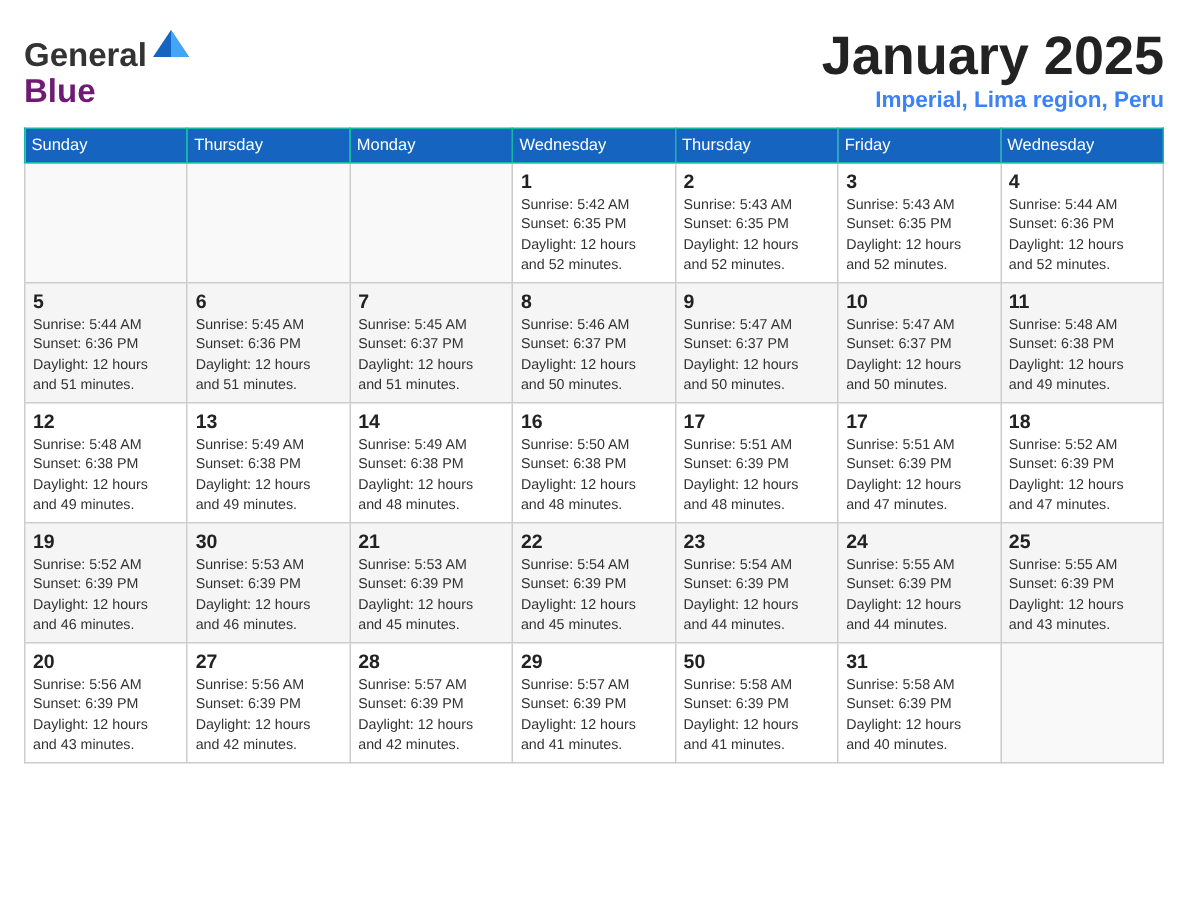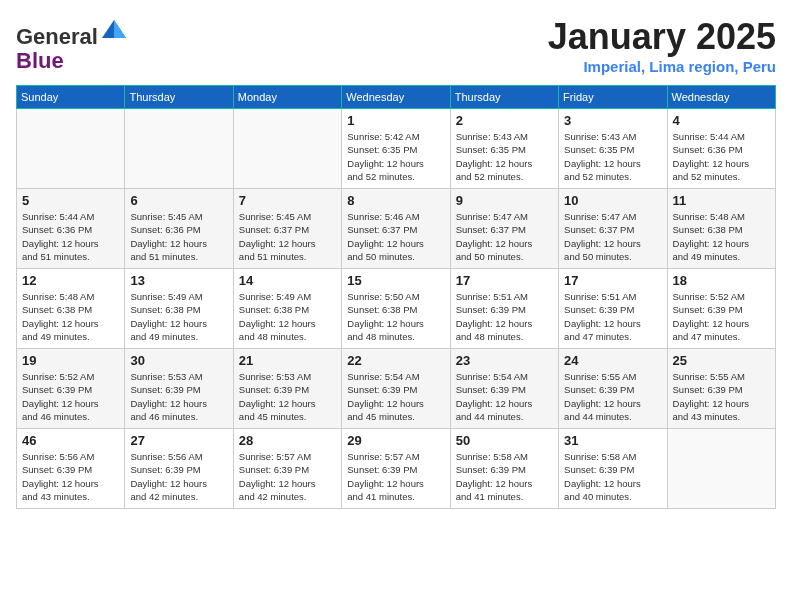--- a/index.html
+++ b/index.html
@@ -178,21 +178,21 @@
         </td>
         <td>
           <span class="day-num">13</span>
           <div class="day-info">Sunrise: 5:49 AM<br>Sunset: 6:38 PM<br>Daylight: 12 hours<br>and 49 minutes.</div>
         </td>
         <td>
           <span class="day-num">14</span>
           <div class="day-info">Sunrise: 5:49 AM<br>Sunset: 6:38 PM<br>Daylight: 12 hours<br>and 48 minutes.</div>
         </td>
         <td>
-          <span class="day-num">15</span>
+          <span class="day-num">16</span>
           <div class="day-info">Sunrise: 5:50 AM<br>Sunset: 6:38 PM<br>Daylight: 12 hours<br>and 48 minutes.</div>
         </td>
         <td>
           <span class="day-num">17</span>
           <div class="day-info">Sunrise: 5:51 AM<br>Sunset: 6:39 PM<br>Daylight: 12 hours<br>and 48 minutes.</div>
         </td>
         <td>
           <span class="day-num">17</span>
           <div class="day-info">Sunrise: 5:51 AM<br>Sunset: 6:39 PM<br>Daylight: 12 hours<br>and 47 minutes.</div>
         </td>
@@ -226,21 +226,21 @@
           <span class="day-num">24</span>
           <div class="day-info">Sunrise: 5:55 AM<br>Sunset: 6:39 PM<br>Daylight: 12 hours<br>and 44 minutes.</div>
         </td>
         <td>
           <span class="day-num">25</span>
           <div class="day-info">Sunrise: 5:55 AM<br>Sunset: 6:39 PM<br>Daylight: 12 hours<br>and 43 minutes.</div>
         </td>
       </tr>
       <tr>
         <td>
-          <span class="day-num">46</span>
+          <span class="day-num">20</span>
           <div class="day-info">Sunrise: 5:56 AM<br>Sunset: 6:39 PM<br>Daylight: 12 hours<br>and 43 minutes.</div>
         </td>
         <td>
           <span class="day-num">27</span>
           <div class="day-info">Sunrise: 5:56 AM<br>Sunset: 6:39 PM<br>Daylight: 12 hours<br>and 42 minutes.</div>
         </td>
         <td>
           <span class="day-num">28</span>
           <div class="day-info">Sunrise: 5:57 AM<br>Sunset: 6:39 PM<br>Daylight: 12 hours<br>and 42 minutes.</div>
         </td>

